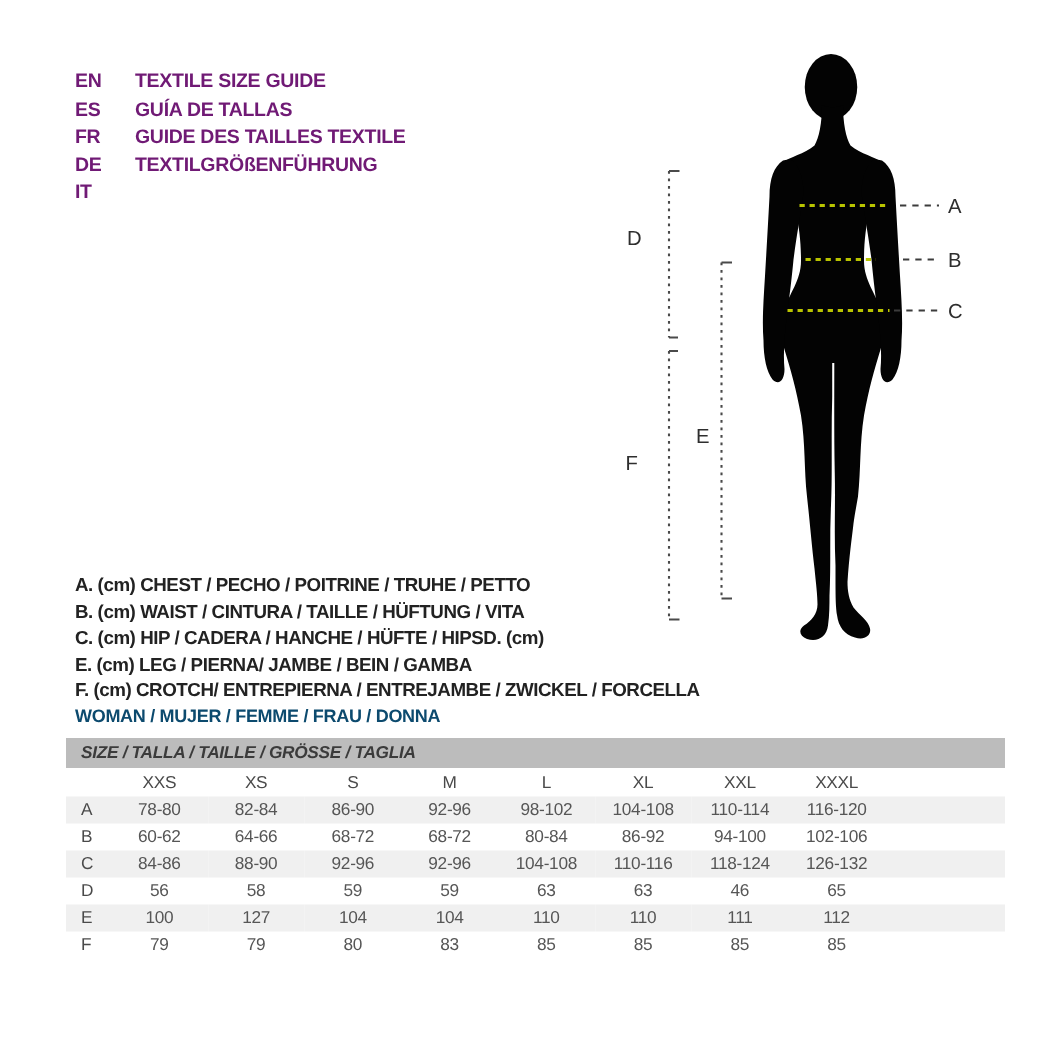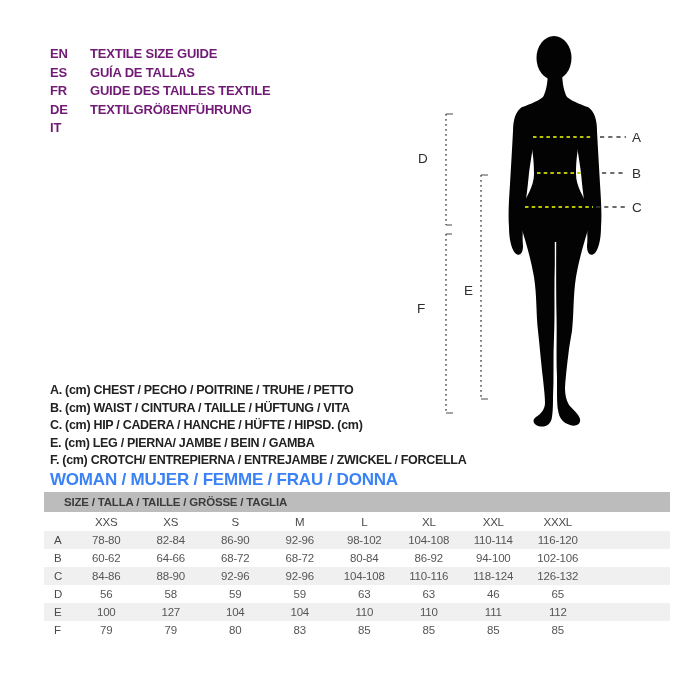--- a/index.html
+++ b/index.html
@@ -16,25 +16,25 @@
   .silhouette{fill:#030303;stroke:none;}
   .dash-yellow{stroke:#b9c400;stroke-width:2;fill:none;stroke-dasharray:3.5 3.2;}
   .dash-black{stroke:#3c3c3c;stroke-width:1.4;fill:none;stroke-dasharray:4.2 4;}
   .dash-vert{stroke:#4a4a4a;stroke-width:1.4;fill:none;stroke-dasharray:1.8 3.2;}
   .tick{stroke:#4a4a4a;stroke-width:1.2;fill:none;}
   .fig-label{font-family:"Liberation Sans",sans-serif;font-size:13.5px;fill:#2e2e2e;}
   
   .legend-block{position:absolute;left:50px;top:349px;margin-top:33px;}
   .legend-line{height:17.5px;line-height:17.5px;font-size:12.5px;font-weight:700;letter-spacing:-0.3px;color:#222;white-space:nowrap;}
   
-  .gender-line{position:absolute;left:50px;top:470px;font-size:17px;font-weight:700;letter-spacing:-0.2px;color:#3b82f6;}
+  .gender-line{position:absolute;left:50px;top:470px;font-size:12px;font-weight:700;letter-spacing:-0.2px;color:#0c4a6e;}
   
   .size-bar{position:absolute;left:44px;top:492px;width:626px;height:20px;background:#bcbcbc;
             line-height:20px;font-size:11.5px;font-weight:700;letter-spacing:-0.2px;color:#3b3b3b;}
-  .size-bar span{padding-left:20px;}
+  .size-bar span{padding-left:10px;font-style:italic;}
   table.size-table{position:absolute;left:44px;top:512px;width:626px;border-collapse:collapse;table-layout:fixed;}
   table.size-table th,table.size-table td{padding:0;margin:0;font-weight:400;}
   table.size-table thead th{height:19px;font-size:11.5px;color:#4a4a4a;text-align:center;letter-spacing:-0.2px;}
   table.size-table tbody td{height:18px;font-size:11.5px;color:#565656;text-align:center;letter-spacing:-0.2px;}
   table.size-table tbody td.row-label{text-align:left;padding-left:10px;color:#4a4a4a;}
   tr.stripe{background:#f0f0f0;}
 </style>
 </head>
 <body>
 

